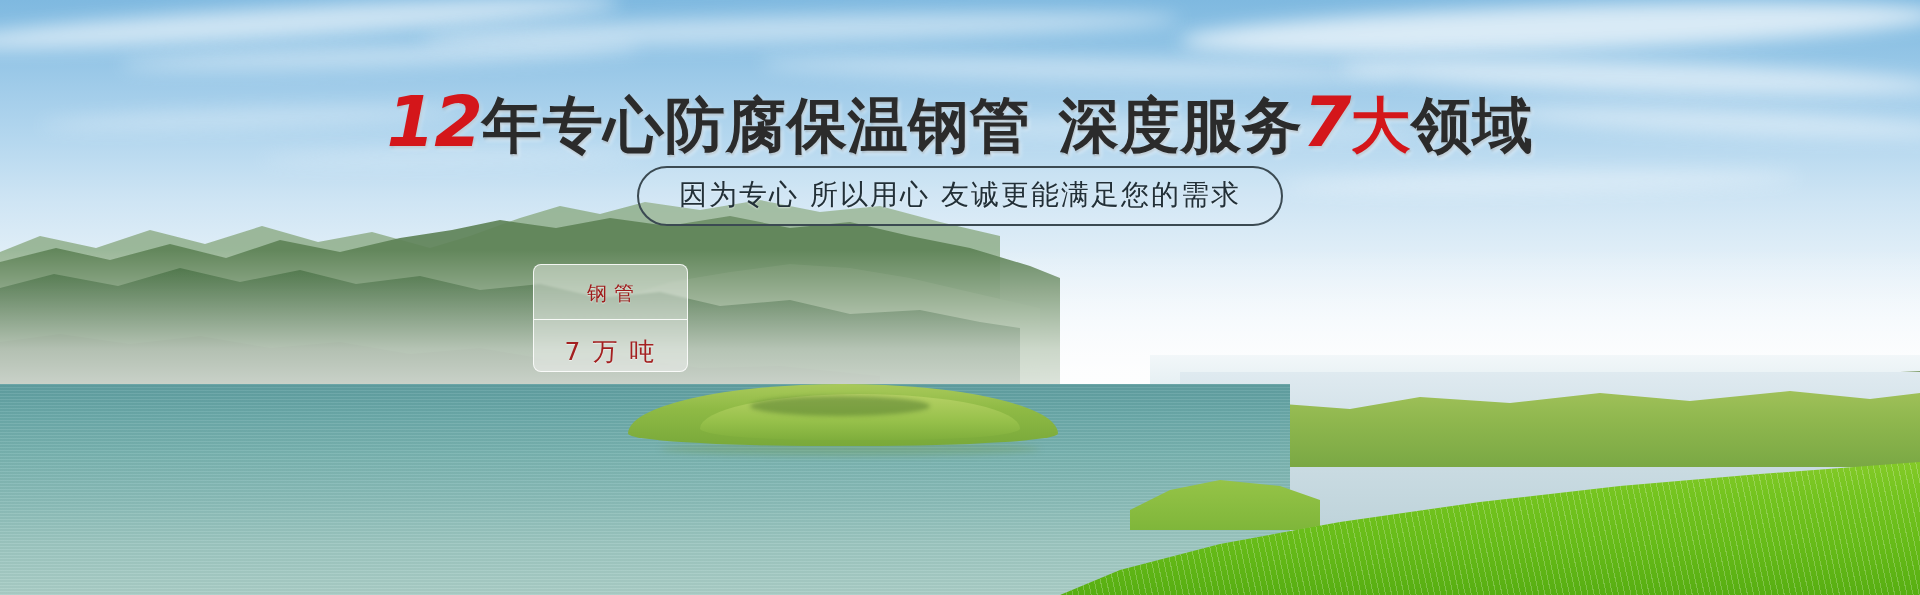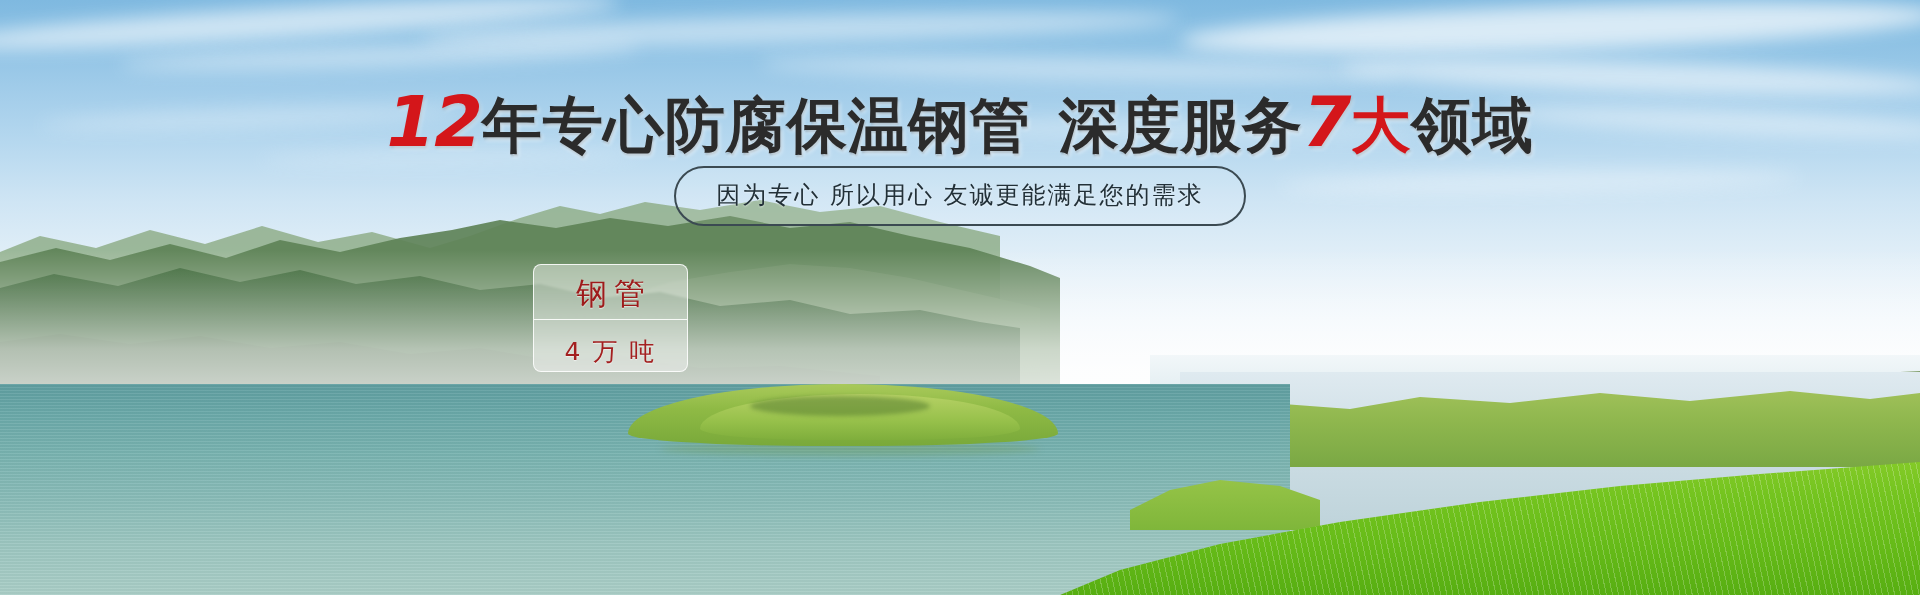--- a/index.html
+++ b/index.html
@@ -176,21 +176,21 @@
 
   
   .subtitle-wrap {
     position:absolute; left:0; top:166px; width:1920px; text-align:center;
   }
   .subtitle {
     display:inline-block;
     padding:9px 40px 11px;
     border:2px solid #3b4a52;
     border-radius:30px;
-    font-size:24px; line-height:36px; color:#223038;
+    font-size:28px; line-height:36px; color:#223038;
     letter-spacing:2px;
     background:rgba(255,255,255,.10);
     white-space:nowrap;
     text-shadow:0 1px 2px rgba(255,255,255,.5);
   }
 
   
   .stats {
     position:absolute; left:533px; top:264px;
     display:flex; gap:10px;
@@ -200,21 +200,21 @@
     width:155px; height:108px;
     background:rgba(255,255,255,.42);
     border:1px solid rgba(255,255,255,.85);
     border-radius:8px;
     display:flex; flex-direction:column;
     align-items:center; justify-content:flex-start;
     backdrop-filter:blur(1px);
   }
   .card .card-title {
     margin-top:14px;
-    font-size:31px; line-height:28px;
+    font-size:20px; line-height:28px;
     color:#9e1b1b; letter-spacing:7px; text-indent:7px;
     font-weight:500;
     text-shadow:0 1px 1px rgba(255,255,255,.6);
   }
   .card .card-divider {
     width:100%; height:1px; margin-top:12px;
     background:rgba(255,255,255,.9);
   }
   .card .card-value {
     margin-top:11px;
@@ -272,20 +272,20 @@
 
   <div class="subtitle-wrap">
     <div class="subtitle">因为专心 所以用心  友诚更能满足您的需求</div>
   </div>
 
   <div class="stats">
 
     <div class="card">
       <div class="card-title">钢管</div>
       <div class="card-divider"></div>
-      <div class="card-value"><span>4 万 吨</span><sup></sup></div>
+      <div class="card-value"><span>7 万 吨</span><sup></sup></div>
     </div>
 
 
 
   </div>
 
 </div>
 
 </body></html>

